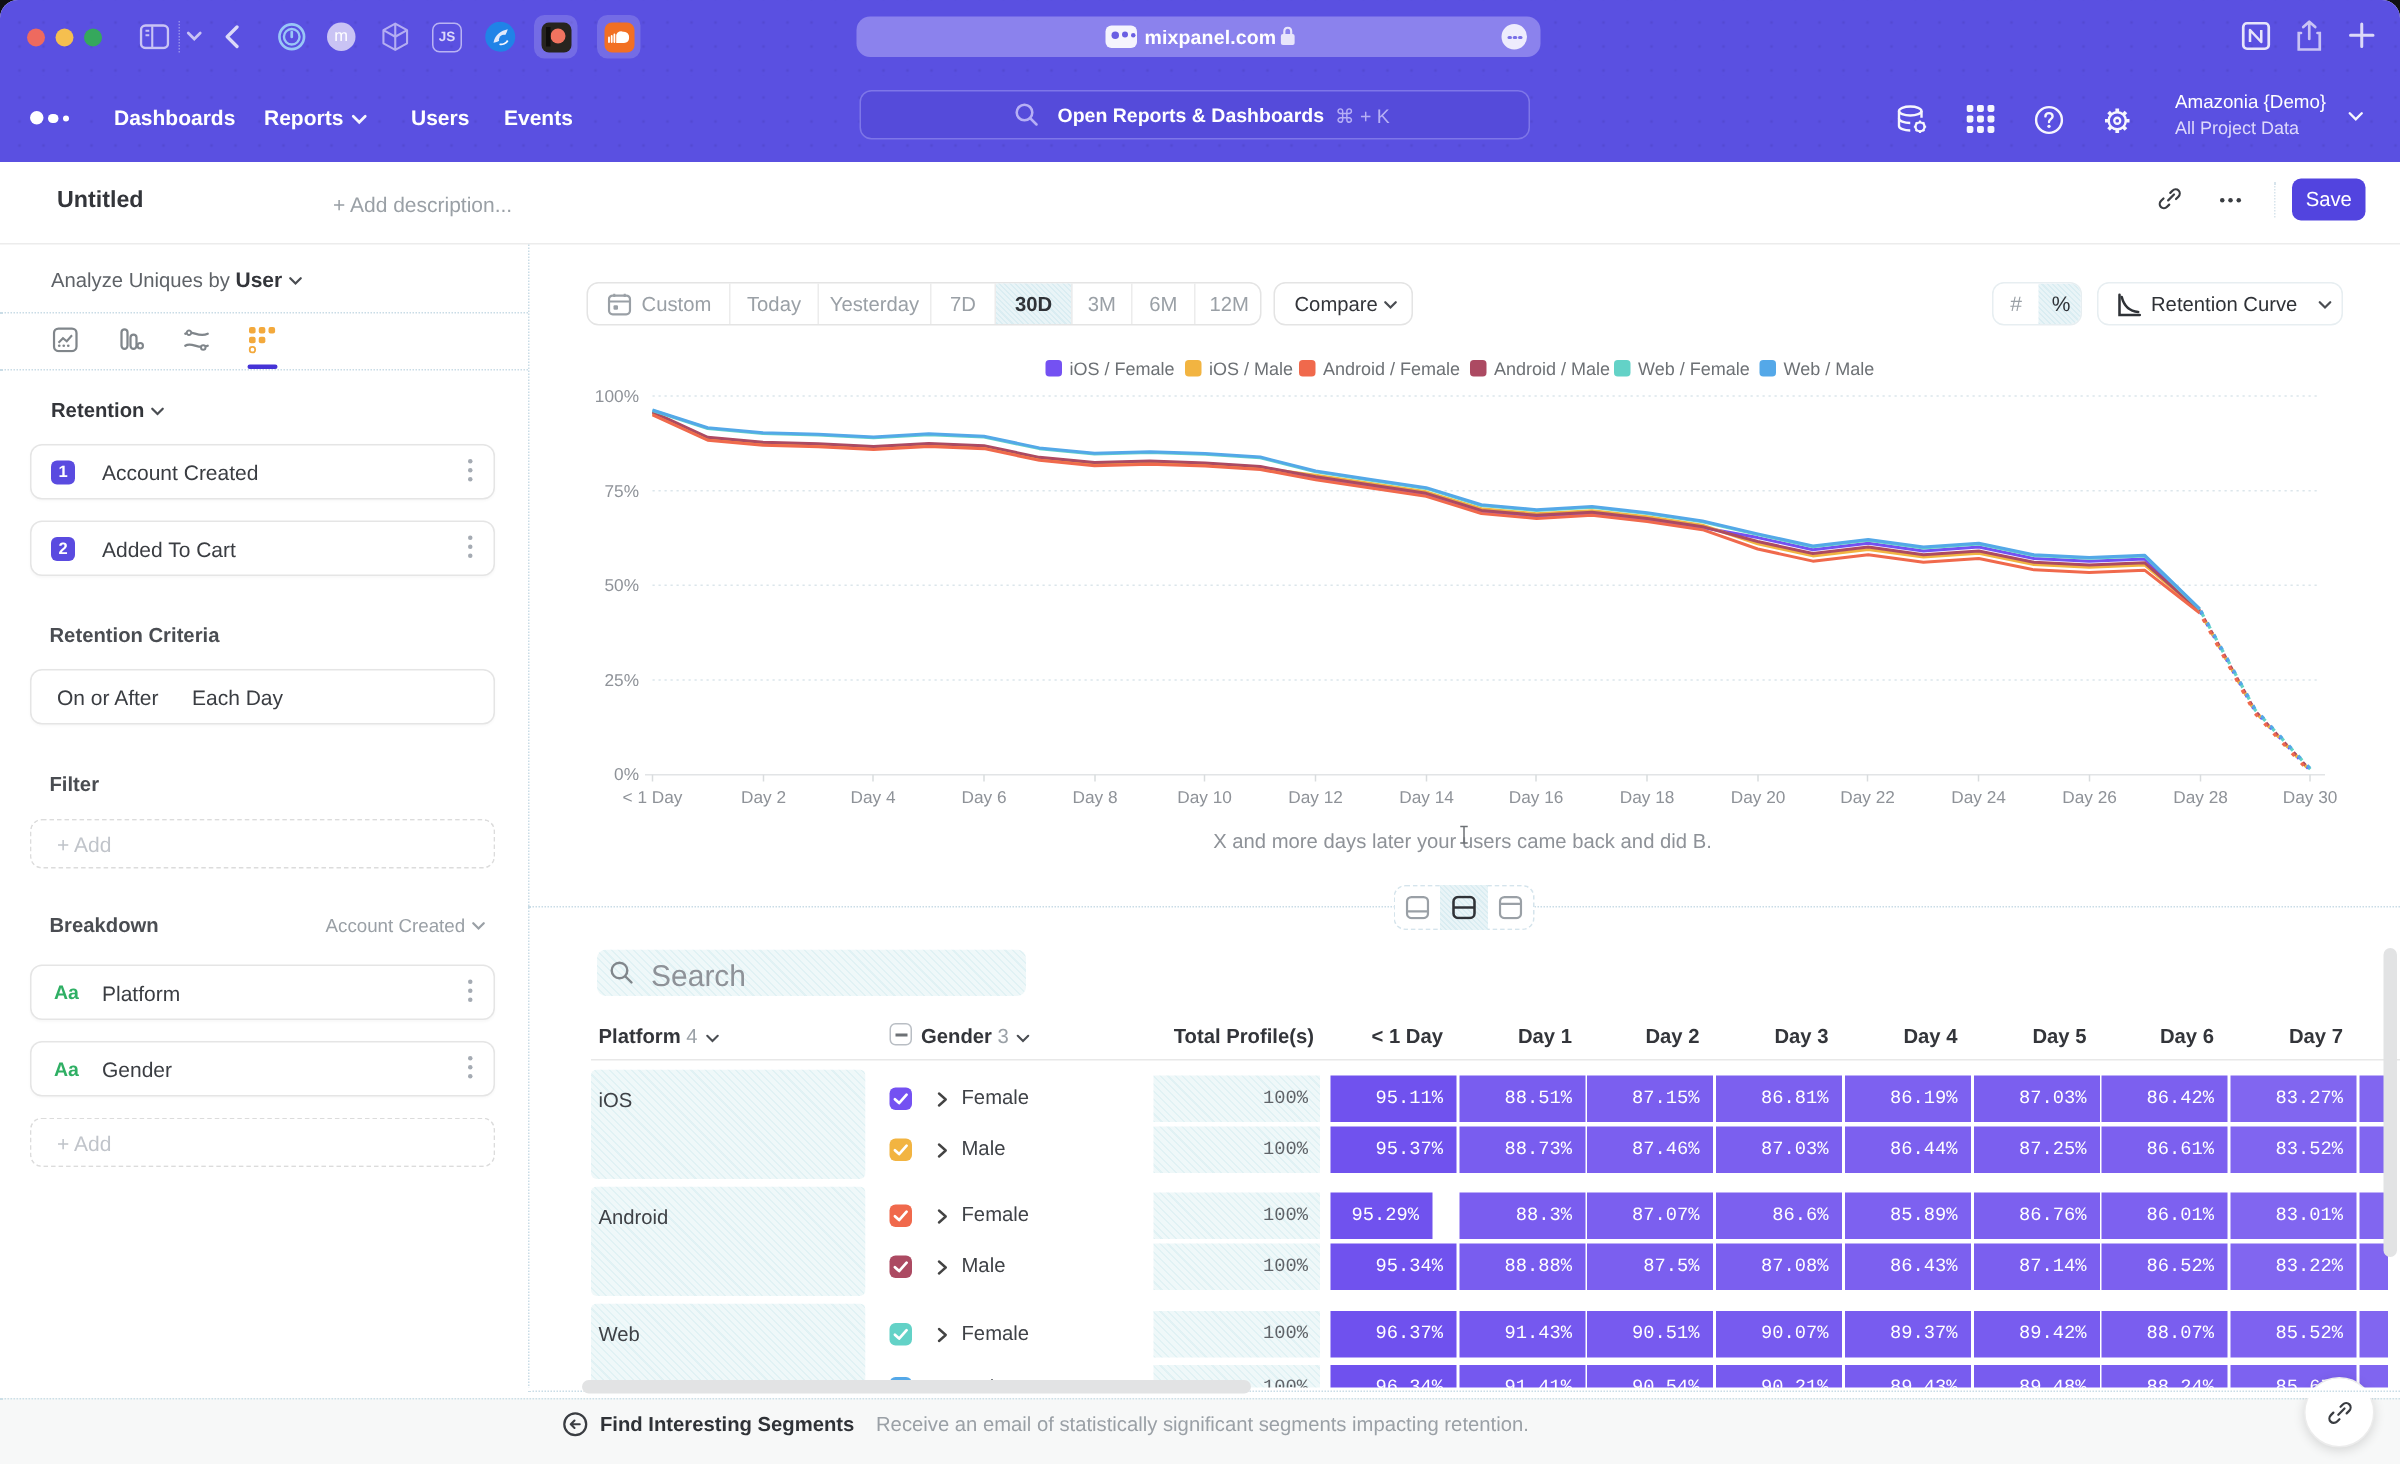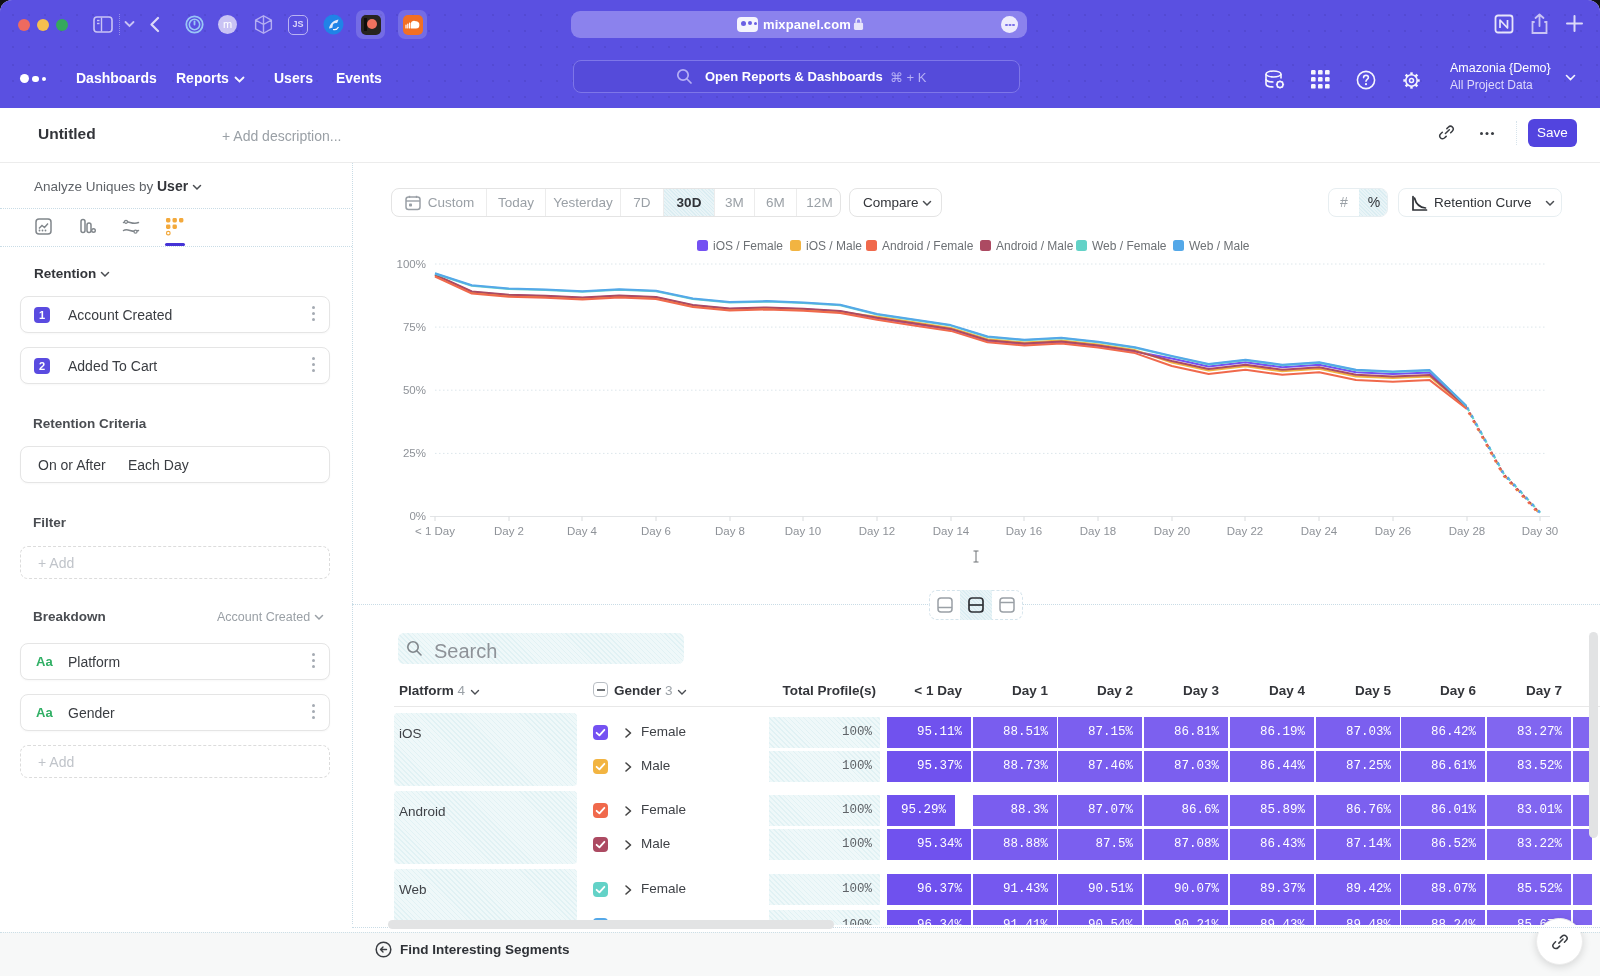--- a/index.html
+++ b/index.html
@@ -408,20 +408,21 @@
 <polyline points="435.0,273.7 471.8,285.7 508.7,289.0 545.5,290.0 582.4,291.8 619.2,289.8 656.0,291.3 692.9,299.1 729.7,302.6 766.6,301.6 803.4,302.9 840.2,305.2 877.1,314.5 913.9,320.1 950.8,325.6 987.6,337.0 1024.4,340.3 1061.3,338.2 1098.1,342.3 1135.0,347.8 1171.8,356.4 1208.6,364.5 1245.5,360.2 1282.3,365.3 1319.2,362.7 1356.0,370.3 1392.8,372.1 1429.7,370.6 1466.5,406.3" fill="none" stroke="#63d2c7" stroke-width="2" stroke-linejoin="round"></polyline>
 <polyline points="1466.5,406.3 1503.4,473.2 1540.2,512.8" fill="none" stroke="#63d2c7" stroke-width="2.2" stroke-dasharray="2.5 6.5" stroke-dashoffset="6"></polyline>
 <polyline points="435.0,273.3 471.8,285.2 508.7,288.5 545.5,289.5 582.4,291.3 619.2,289.2 656.0,290.8 692.9,298.6 729.7,302.1 766.6,301.1 803.4,302.4 840.2,304.7 877.1,314.0 913.9,319.6 950.8,325.1 987.6,336.5 1024.4,339.8 1061.3,337.7 1098.1,341.8 1135.0,347.3 1171.8,355.9 1208.6,364.0 1245.5,359.7 1282.3,364.7 1319.2,362.2 1356.0,369.8 1392.8,371.6 1429.7,370.1 1466.5,405.9" fill="none" stroke="#54a8e8" stroke-width="2" stroke-linejoin="round"></polyline>
 <polyline points="1466.5,405.9 1503.4,472.8 1540.2,512.5" fill="none" stroke="#54a8e8" stroke-width="2.2" stroke-dasharray="2.5 6.5" stroke-dashoffset="7.5"></polyline>
     <g stroke="#6d7175" stroke-width="1">
         <line x1="976" y1="551" x2="976" y2="562"></line>
         <line x1="973.5" y1="551" x2="978.5" y2="551"></line>
         <line x1="973.5" y1="562" x2="978.5" y2="562"></line>
       </g>
   </svg>
+  <div class="caption">X and more days later your users came back and did B.</div>
 
   <div class="dotline" style="left:352px;top:604px;width:1248px"></div>
   <div class="vt"></div>
   <div class="abs hatchsel" style="left:960px;top:590px;width:32px;height:30px"></div>
   <svg class="abs" style="left:937px;top:597px;z-index:4" width="16" height="16" viewBox="0 0 16 16">
       <rect x="1" y="1" width="14" height="14" rx="3" fill="none" stroke="#9aa0a6" stroke-width="1.5"></rect>
       <line x1="1" y1="10.5" x2="15" y2="10.5" stroke="#9aa0a6" stroke-width="1.5"></line>
     </svg>
   <svg class="abs" style="left:968px;top:597px;z-index:4" width="16" height="16" viewBox="0 0 16 16">
       <rect x="1" y="1" width="14" height="14" rx="3" fill="none" stroke="#2f3237" stroke-width="1.7"></rect>
@@ -579,17 +580,18 @@
 
   <div class="sb" style="left:388px;top:920px;width:446px;height:9px"></div>
   <div class="sb" style="left:1589px;top:632px;width:9px;height:206px"></div>
 
   <div class="bbar"></div>
   <svg class="abs" style="left:375px;top:941px" width="17" height="17" viewBox="0 0 17 17">
       <circle cx="8.5" cy="8.5" r="7.3" fill="none" stroke="#3a3d42" stroke-width="1.5"></circle>
       <path d="M5.5 8.5 H11.5 M5.5 8.5 L8 6 M5.5 8.5 L8 11" fill="none" stroke="#3a3d42" stroke-width="1.4" stroke-linecap="round" stroke-linejoin="round"></path>
     </svg>
   <div class="abs" style="left:400px;top:942px;font-size:13.5px;font-weight:700;color:#2f3237">Find Interesting Segments</div>
+  <div class="abs" style="left:584px;top:942px;font-size:13.5px;color:#9aa0a6">Receive an email of statistically significant segments impacting retention.</div>
   <div class="fab">
       <svg style="position:absolute;left:14px;top:14px" width="18" height="18" viewBox="0 0 24 24">
         <path d="M10.5 13.5 L16 8 M12.5 6.5 L14.5 4.5 C16.2 2.8 18.8 2.8 20.3 4.3 C21.8 5.8 21.8 8.4 20.1 10.1 L17.9 12.3 M11.5 17.5 L9.5 19.5 C7.8 21.2 5.2 21.2 3.7 19.7 C2.2 18.2 2.2 15.6 3.9 13.9 L6.1 11.7" fill="none" stroke="#3a3d42" stroke-width="2" stroke-linecap="round"></path>
       </svg>
     </div>
 </div>
 </body></html>

